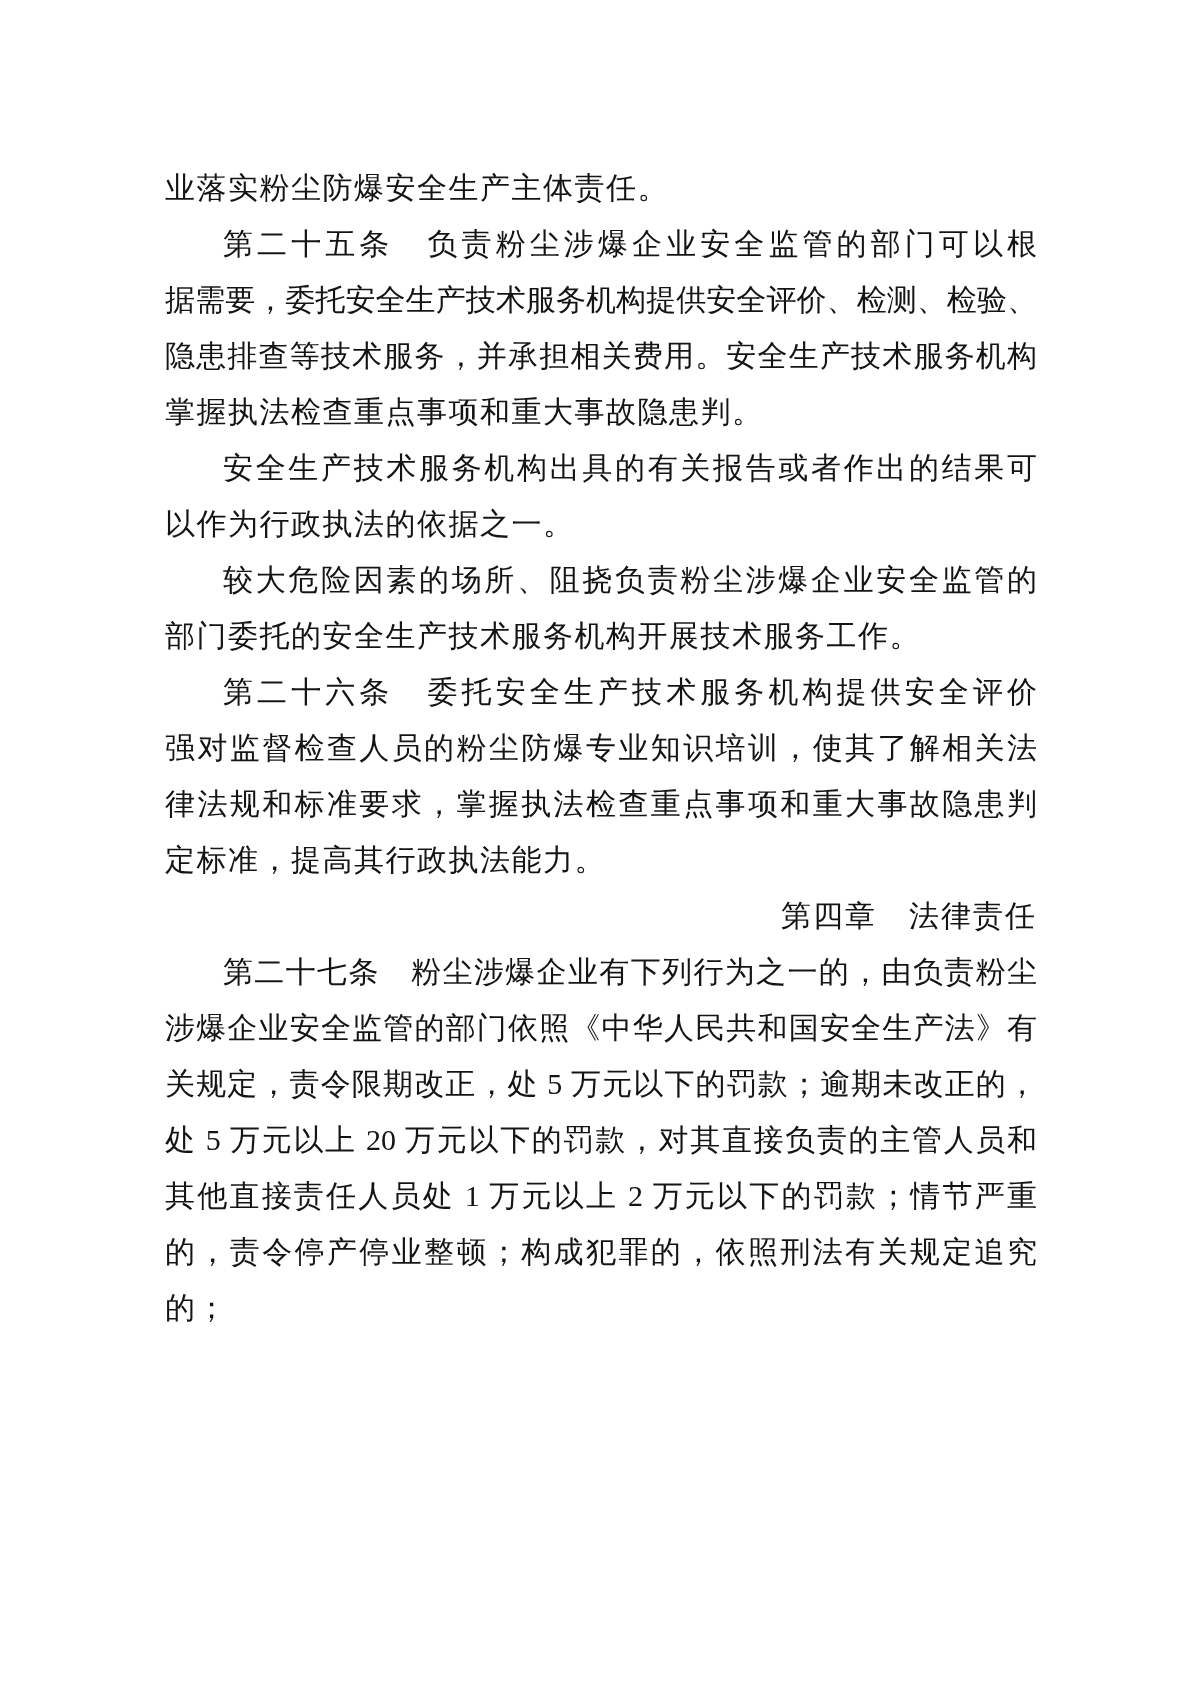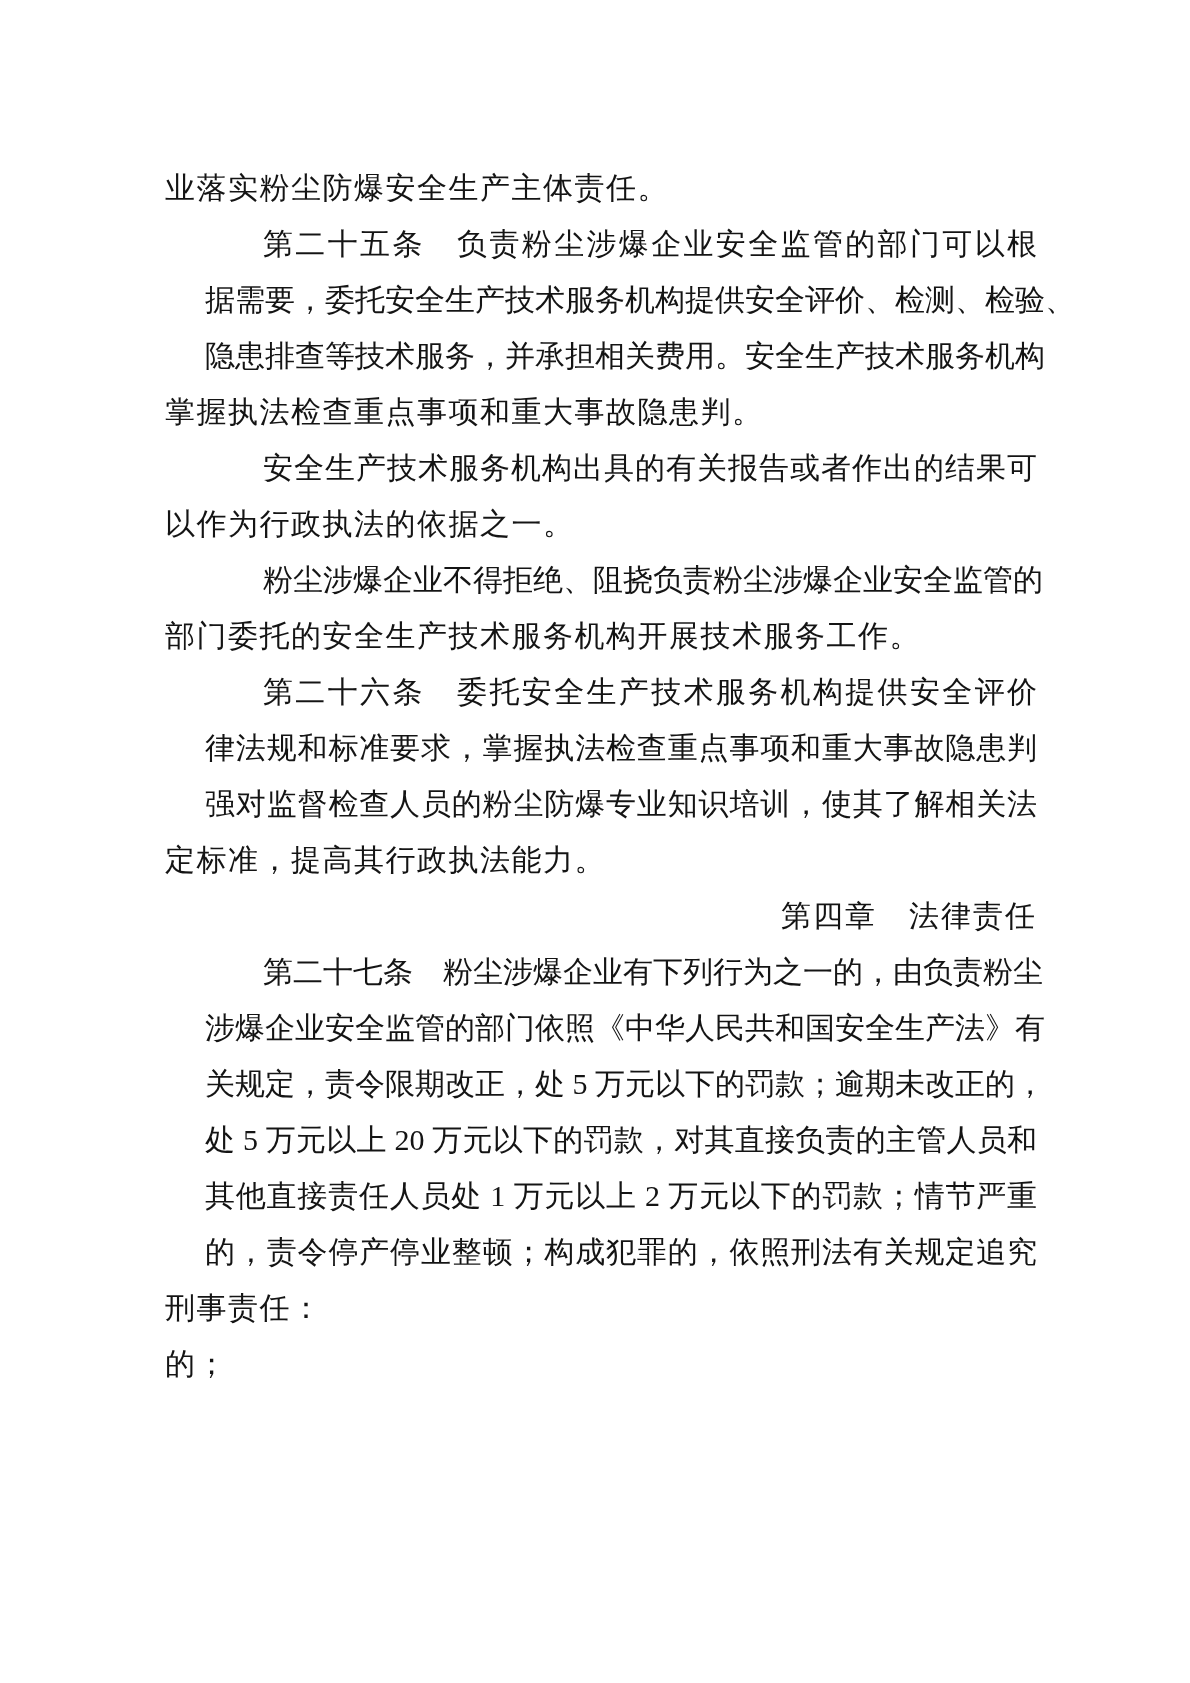--- a/index.html
+++ b/index.html
@@ -30,21 +30,20 @@
     letter-spacing: 0;
   }
   .line.left {
     text-align: left;
     letter-spacing: 1.5px;
   }
   .line.fill {
     text-align: justify;
     text-align-last: justify;
     text-justify: inter-character;
-    margin-left: 40px;
   }
   .line.center {
     text-align: right;
     letter-spacing: 2px;
   }
   .line.indent {
     text-indent: 58px;
   }
 </style>
 </head>
@@ -52,29 +51,28 @@
 
 <div class="page">
   <div class="content">
       <div class="line left">业落实粉尘防爆安全生产主体责任。</div>
       <div class="line fill indent">第二十五条　负责粉尘涉爆企业安全监管的部门可以根</div>
       <div class="line fill">据需要，委托安全生产技术服务机构提供安全评价、检测、检验、</div>
       <div class="line fill">隐患排查等技术服务，并承担相关费用。安全生产技术服务机构</div>
       <div class="line left">掌握执法检查重点事项和重大事故隐患判。</div>
       <div class="line fill indent">安全生产技术服务机构出具的有关报告或者作出的结果可</div>
       <div class="line left">以作为行政执法的依据之一。</div>
-      <div class="line fill indent">粉尘涉爆企业不得拒绝、阻挠负责粉尘涉爆企业安全监管的</div>
+      <div class="line fill indent">较大危险因素的场所、阻挠负责粉尘涉爆企业安全监管的</div>
       <div class="line left">部门委托的安全生产技术服务机构开展技术服务工作。</div>
       <div class="line fill indent">第二十六条　委托安全生产技术服务机构提供安全评价</div>
+      <div class="line fill">强对监督检查人员的粉尘防爆专业知识培训，使其了解相关法</div>
       <div class="line fill">律法规和标准要求，掌握执法检查重点事项和重大事故隐患判</div>
-      <div class="line fill">强对监督检查人员的粉尘防爆专业知识培训，使其了解相关法</div>
       <div class="line left">定标准，提高其行政执法能力。</div>
       <div class="line center">第四章　法律责任</div>
       <div class="line fill indent">第二十七条　粉尘涉爆企业有下列行为之一的，由负责粉尘</div>
       <div class="line fill">涉爆企业安全监管的部门依照《中华人民共和国安全生产法》有</div>
       <div class="line fill">关规定，责令限期改正，处 5 万元以下的罚款；逾期未改正的，</div>
       <div class="line fill">处 5 万元以上 20 万元以下的罚款，对其直接负责的主管人员和</div>
       <div class="line fill">其他直接责任人员处 1 万元以上 2 万元以下的罚款；情节严重</div>
       <div class="line fill">的，责令停产停业整顿；构成犯罪的，依照刑法有关规定追究</div>
-      <div class="line left">刑事责任：</div>
       <div class="line left">的；</div>
     </div>
 </div>
 
 </body></html>

